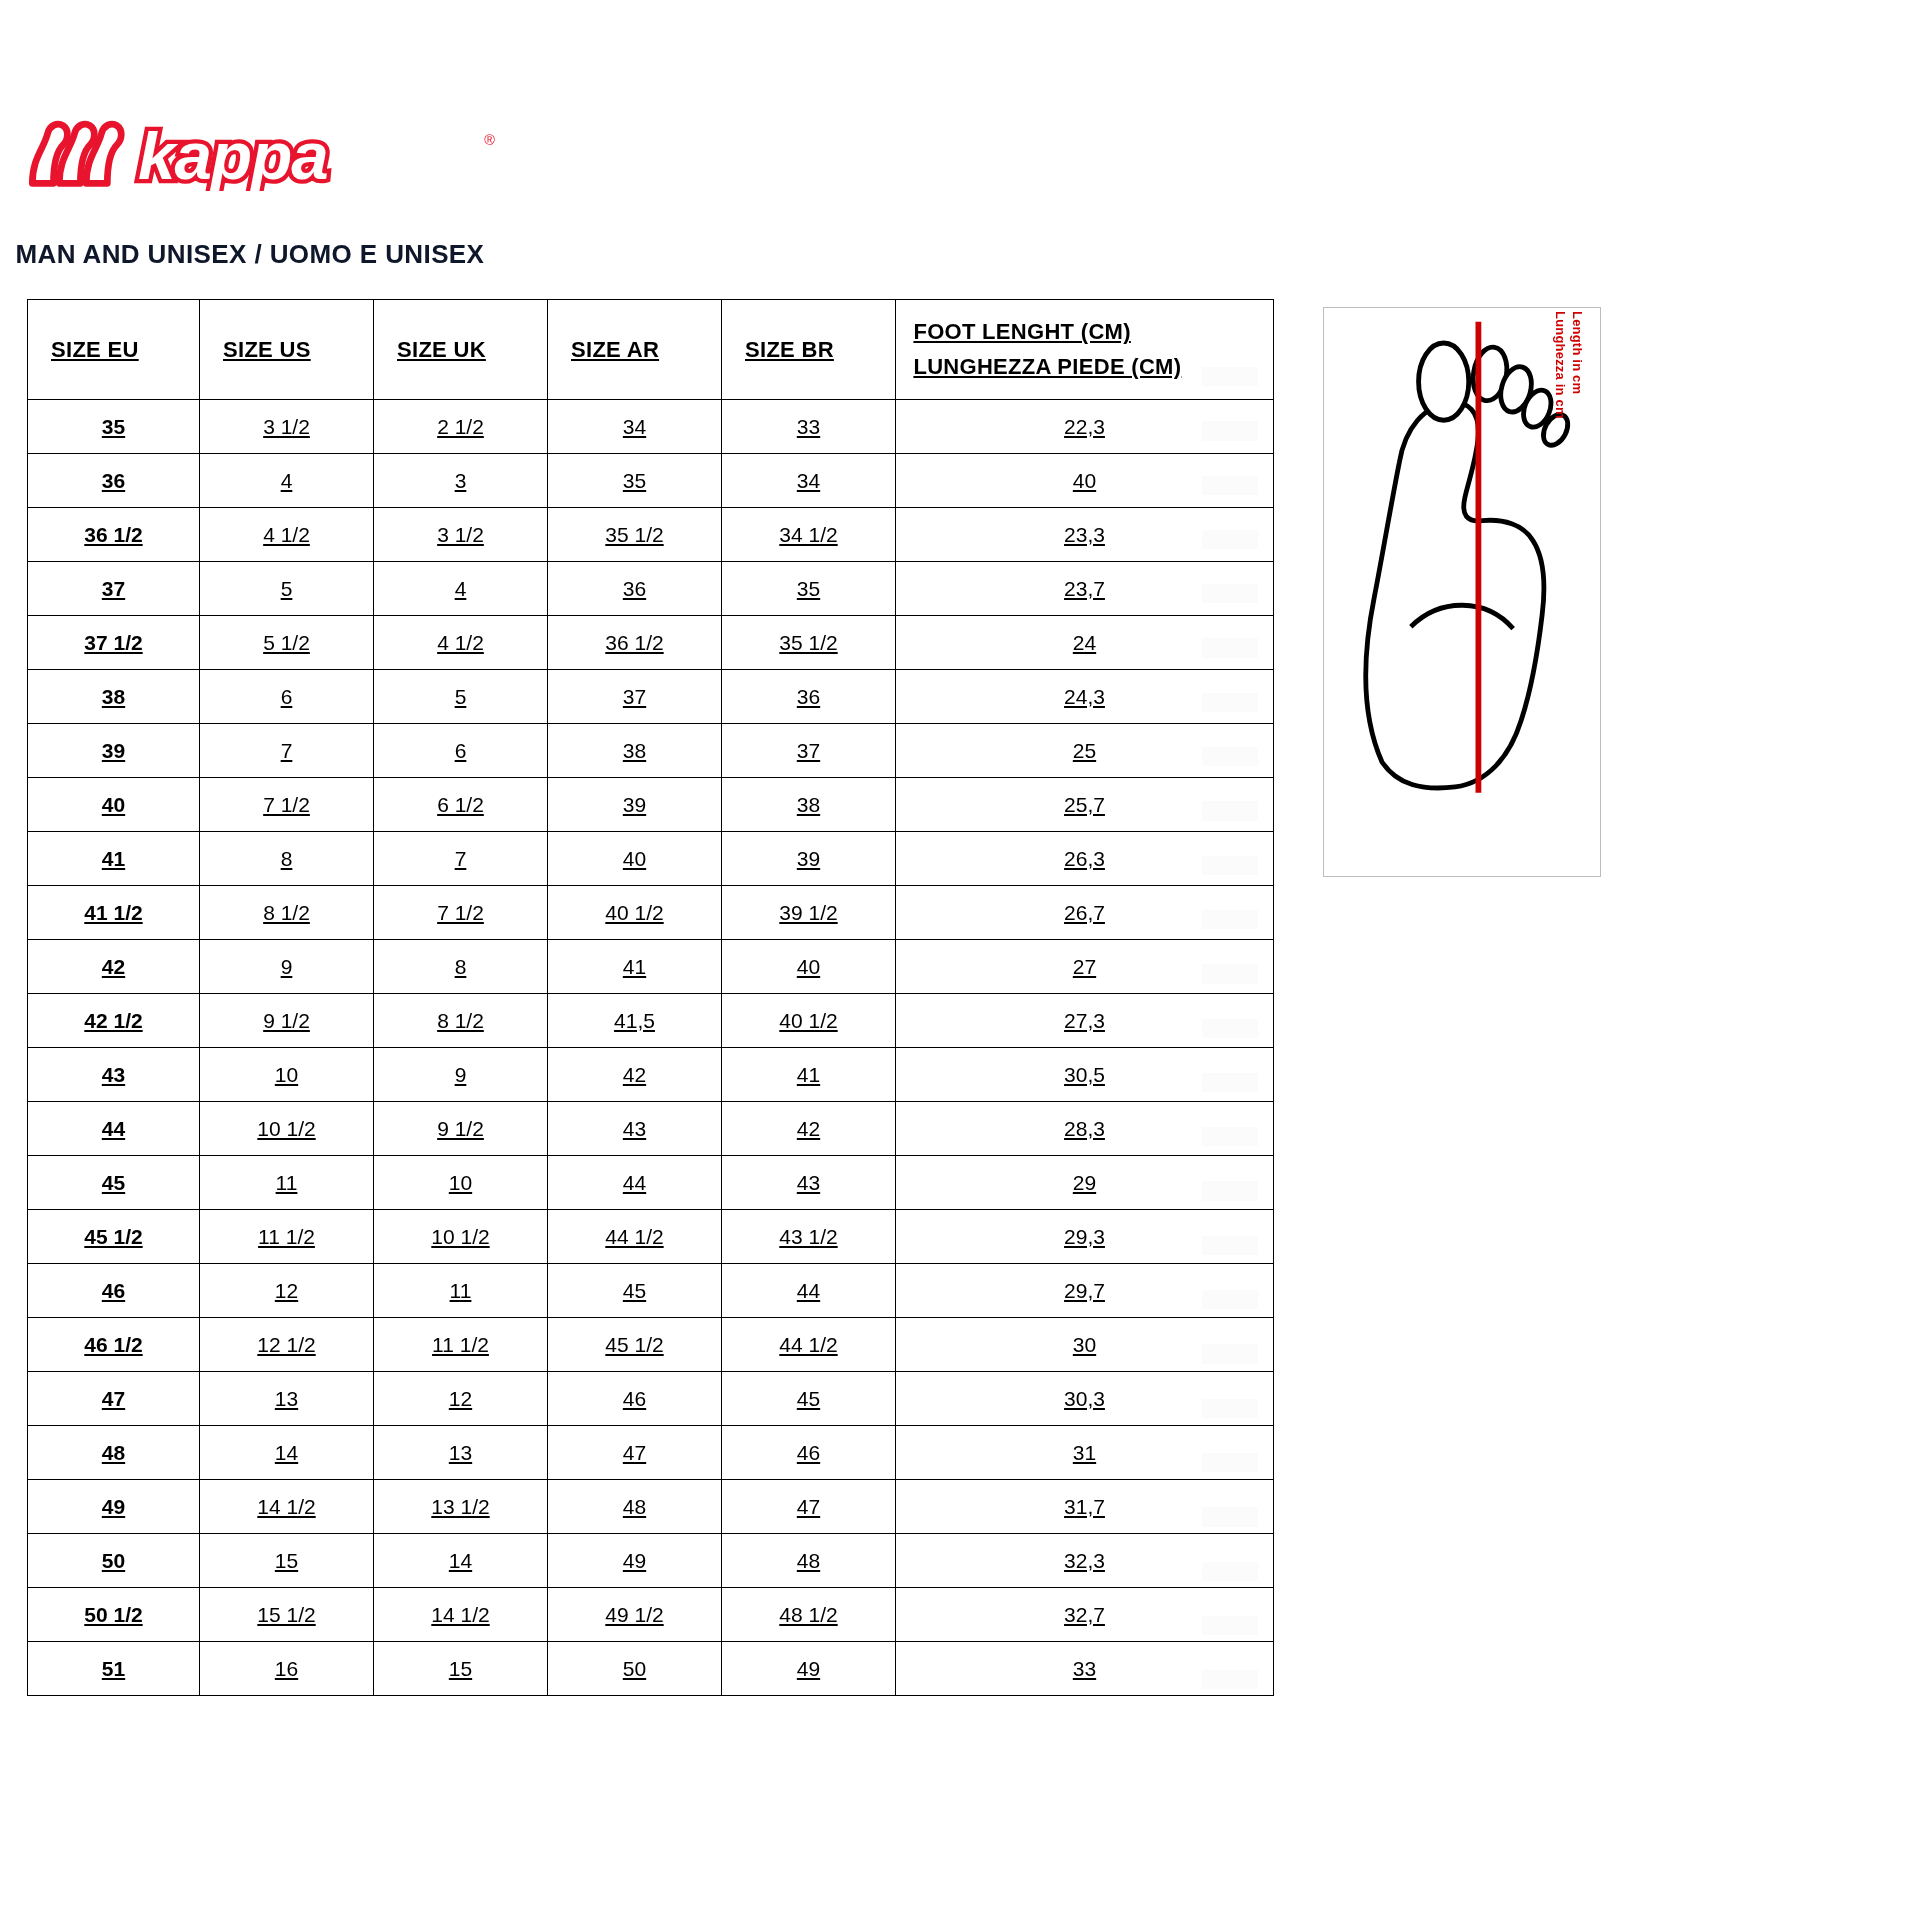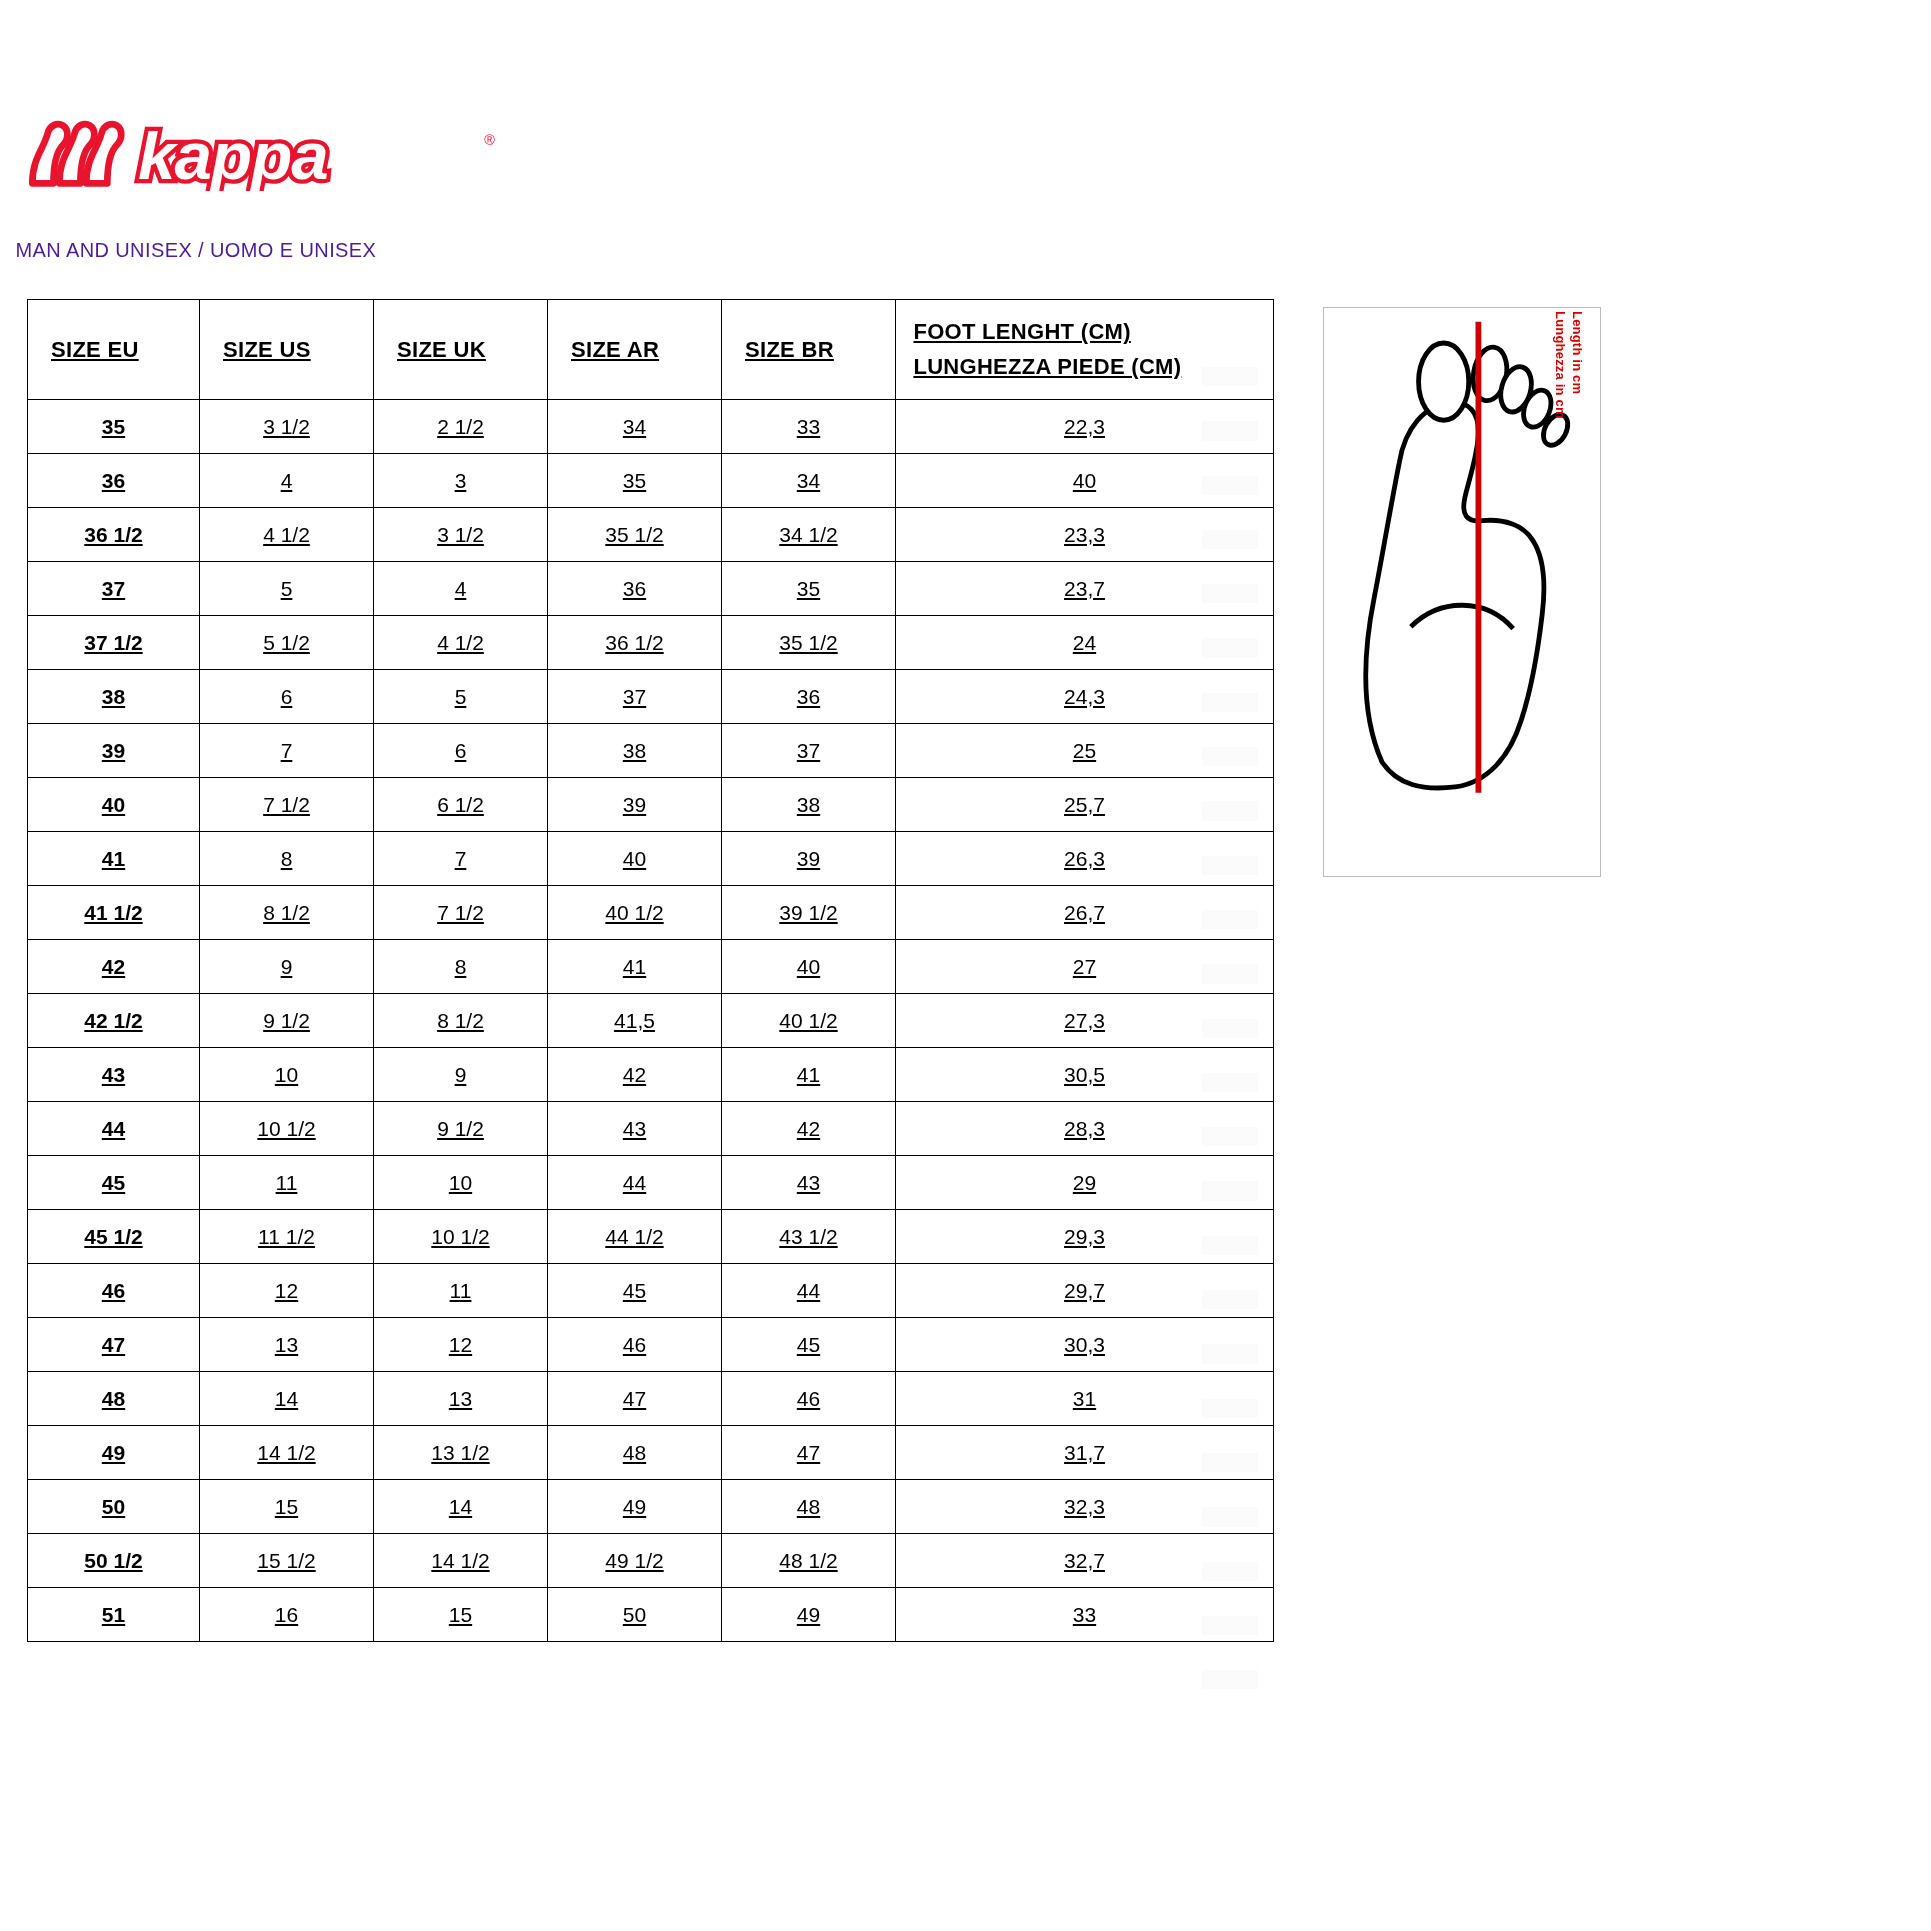--- a/index.html
+++ b/index.html
@@ -24,24 +24,24 @@
     width: 502px;
     height: 75px;
   }
   .logo-wrap svg { display: block; }
 
   
   .page-title {
     position: absolute;
     left: 15.4px;
     top: 239px;
-    font-size: 20px;
-    font-weight: normal;
+    font-size: 26px;
+    font-weight: bold;
     letter-spacing: 0.4px;
-    color: #4c1d95;
+    color: #0f172a;
   }
 
   
   .table-wrap {
     position: absolute;
     left: 27px;
     top: 299px;
     width: 1246px;
     text-decoration: underline;
   }
@@ -331,20 +331,28 @@
         </tr>
         <tr>
           <td class="col-eu">46</td>
           <td class="col-us">12</td>
           <td class="col-uk">11</td>
           <td class="col-ar">45</td>
           <td class="col-br">44</td>
           <td class="col-cm">29,7</td>
         </tr>
         <tr>
+          <td class="col-eu">46 1/2</td>
+          <td class="col-us">12 1/2</td>
+          <td class="col-uk">11 1/2</td>
+          <td class="col-ar">45 1/2</td>
+          <td class="col-br">44 1/2</td>
+          <td class="col-cm">30</td>
+        </tr>
+        <tr>
           <td class="col-eu">47</td>
           <td class="col-us">13</td>
           <td class="col-uk">12</td>
           <td class="col-ar">46</td>
           <td class="col-br">45</td>
           <td class="col-cm">30,3</td>
         </tr>
         <tr>
           <td class="col-eu">48</td>
           <td class="col-us">14</td>

